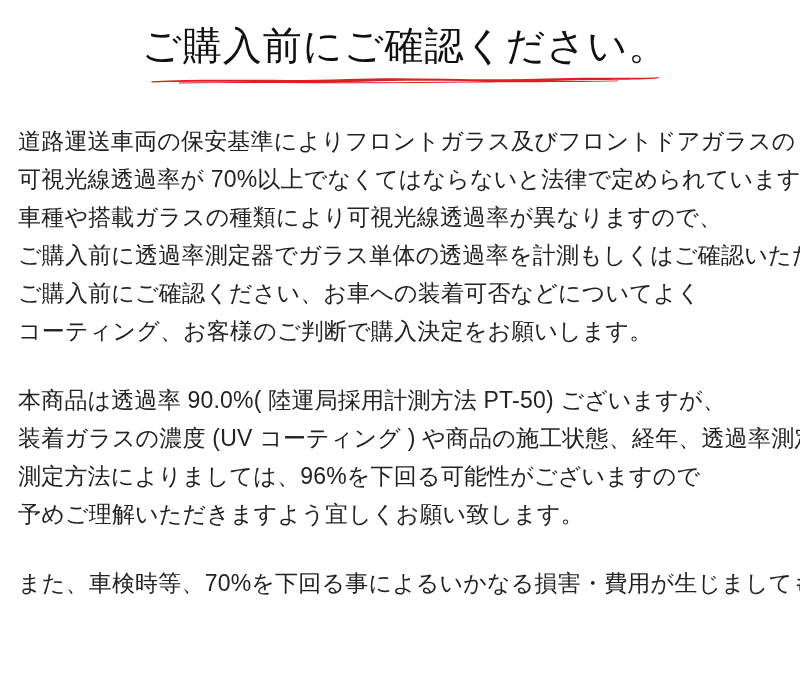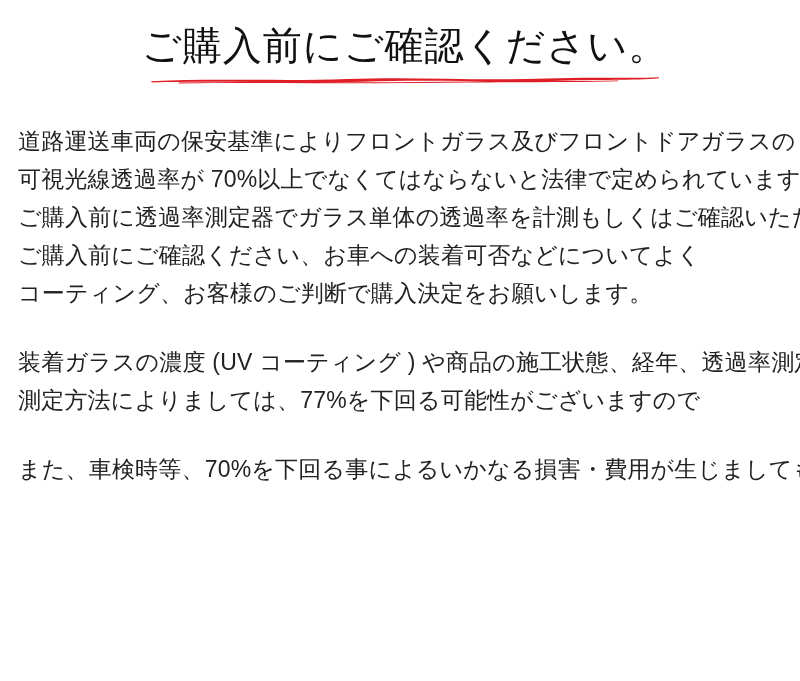--- a/index.html
+++ b/index.html
@@ -85,28 +85,31 @@
                  Z" fill="#df1e26"></path>
       </svg>
     </div>
   </header>
 
   <main class="body">
 
     <p class="para">
       <span class="line">道路運送車両の保安基準によりフロントガラス及びフロントドアガラスの</span>
       <span class="line">可視光線透過率が 70%以上でなくてはならないと法律で定められています。</span>
+      <span class="line">車種や搭載ガラスの種類により可視光線透過率が異なりますので、</span>
       <span class="line">ご購入前に透過率測定器でガラス単体の透過率を計測もしくはご確認いただくか、</span>
       <span class="line">ご購入前にご確認ください、お車への装着可否などについてよく</span>
       <span class="line">コーティング、お客様のご判断で購入決定をお願いします。</span>
     </p>
 
     <p class="para">
+      <span class="line">本商品は透過率 90.0%( 陸運局採用計測方法 PT-50) ございますが、</span>
       <span class="line">装着ガラスの濃度 (UV コーティング ) や商品の施工状態、経年、透過率測定器の</span>
-      <span class="line">測定方法によりましては、77%を下回る可能性がございますので</span>
+      <span class="line">測定方法によりましては、96%を下回る可能性がございますので</span>
+      <span class="line">予めご理解いただきますよう宜しくお願い致します。</span>
     </p>
 
     <p class="para">
       <span class="line">また、車検時等、70%を下回る事によるいかなる損害・費用が生じましても、</span>
     </p>
 
   </main>
 </div>
 
 </body></html>

